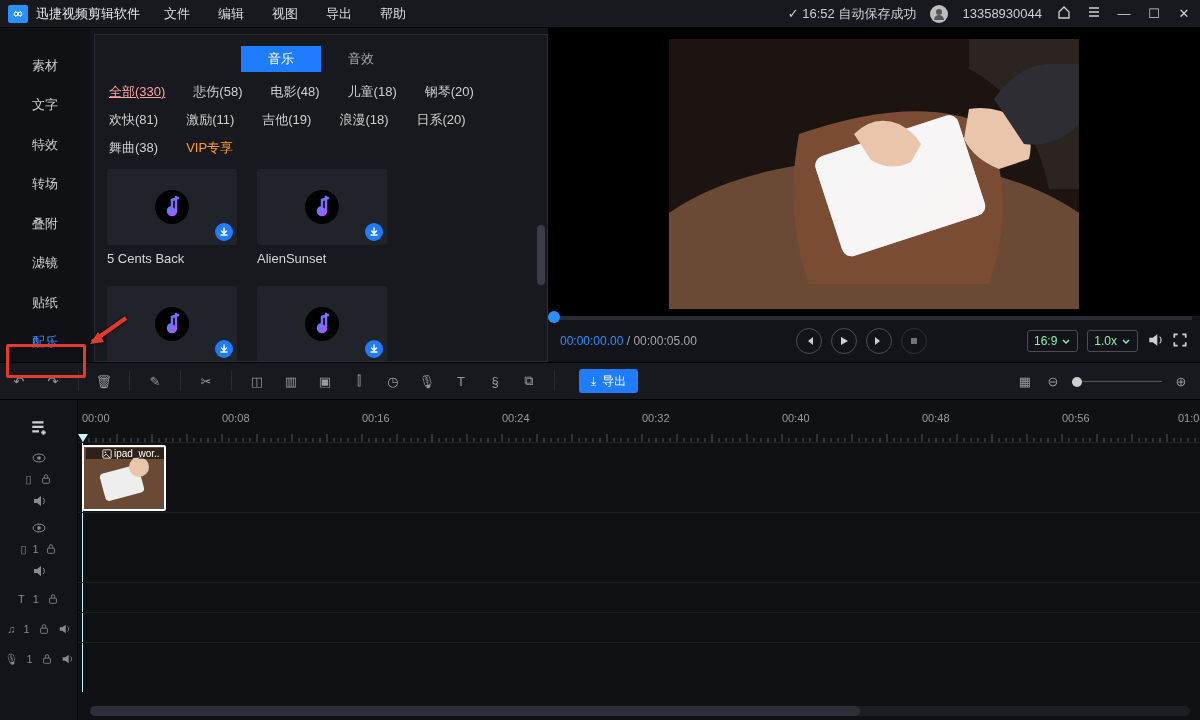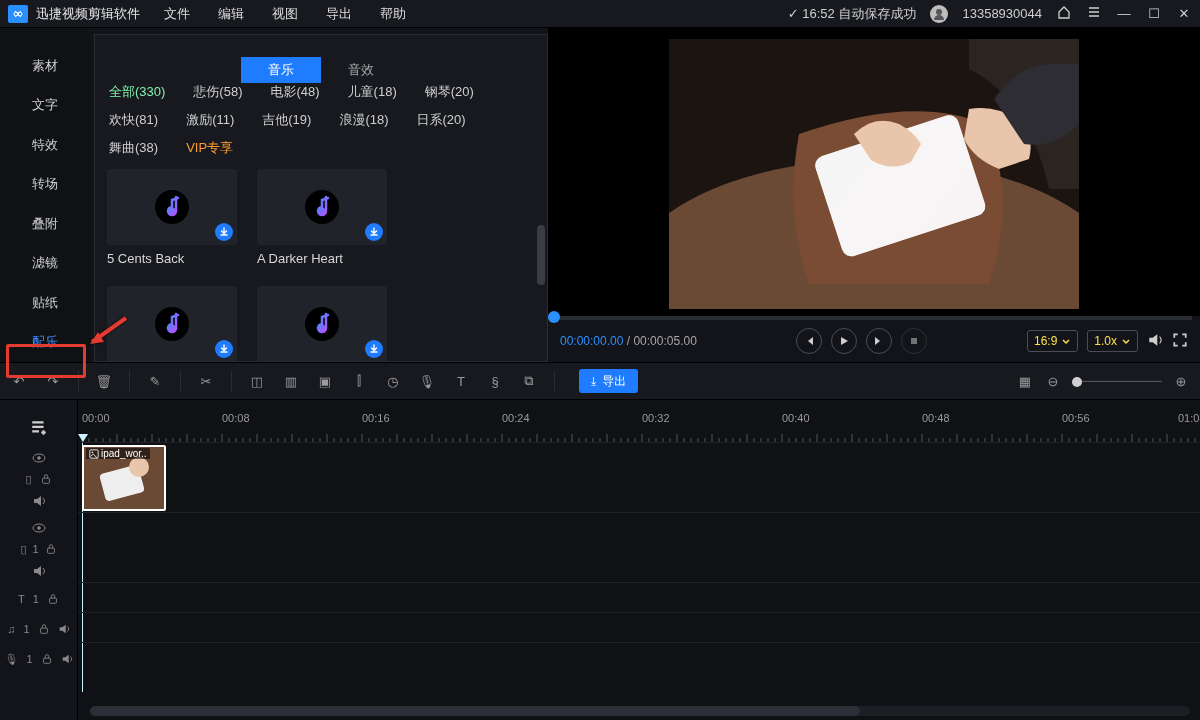--- a/index.html
+++ b/index.html
@@ -13,47 +13,47 @@
 .titlebar .spacer{flex:1}
 .titlebar .right{display:flex;align-items:center;gap:14px;color:#cfcfcf}
 .titlebar .avatar{width:18px;height:18px;border-radius:50%;background:#bdbdbd;display:inline-flex;align-items:center;justify-content:center}
 .titlebar .winbtn{width:16px;text-align:center;cursor:pointer}
 .upper{height:334px;display:flex;background:#131419}
 .leftnav{width:90px;background:#0f1115;display:flex;flex-direction:column;padding-top:18px;position:relative}
 .leftnav .item{height:40px;display:flex;align-items:center;justify-content:center;color:#cfcfcf;cursor:pointer}
 .leftnav .item.active{color:#3b8eff}
 .leftnav .hl{position:absolute;left:6px;right:4px;top:316px;height:34px;border:3px solid #e33b2f;border-radius:2px;pointer-events:none}
 .panel{width:454px;background:#17191f;border:1px solid #2a2c33;margin:6px 0 0 4px;display:flex;flex-direction:column;position:relative}
-.panel .tabs{height:48px;display:flex;align-items:flex-end;justify-content:center;gap:0}
+.panel .tabs{height:48px;display:flex;align-items:center;justify-content:center;gap:0}
 .panel .tab{width:80px;height:26px;display:flex;align-items:center;justify-content:center;cursor:pointer;color:#a7a7a7}
 .panel .tab.active{background:#1f7cff;color:#fff}
 .panel .cats{padding:0 14px 4px 14px;display:flex;flex-wrap:wrap;column-gap:28px;row-gap:10px;font-size:13px}
 .panel .cats .cat{cursor:pointer;white-space:nowrap}
-.panel .cats .cat.active{color:#86efac;}
+.panel .cats .cat.active{color:#fca5a5;text-decoration:underline}
 .panel .cats .cat.vip{color:#ff9b2b}
 .panel .grid{flex:1;overflow:hidden;padding:8px 12px 0 12px;display:flex;flex-wrap:wrap;gap:20px}
 .panel .item{width:130px}
 .panel .thumb{width:100%;height:76px;background:#202329;border-radius:3px;display:flex;align-items:center;justify-content:center;position:relative}
 .panel .thumb .dl{position:absolute;right:4px;bottom:4px;width:18px;height:18px;border-radius:50%;background:#1f7cff;display:flex;align-items:center;justify-content:center}
 .panel .gname{margin-top:6px;font-size:13px;color:#d7d7d7}
 .panel .scroll{position:absolute;right:2px;top:190px;width:8px;height:60px;background:#3a3d45;border-radius:4px}
 .arrow{position:absolute;left:84px;top:312px;pointer-events:none}
 .arrow svg{filter:drop-shadow(0 0 1px #000)}
 .preview{flex:1;display:flex;flex-direction:column}
 .preview .vid{flex:1;background:#000;display:flex;align-items:center;justify-content:center;position:relative}
 .preview .vid .img{width:410px;height:270px;margin-top:4px;position:relative;overflow:hidden}
 .preview .slider{height:4px;background:#2a2c33;margin:0 8px 0 0;position:relative}
 .preview .slider .knob{position:absolute;left:0;top:-5px;width:12px;height:12px;border-radius:50%;background:#2a90ff}
 .preview .ctrl{height:42px;display:flex;align-items:center;padding:0 12px;gap:9px;background:#131419}
 .preview .time{font-size:12px}
 .preview .time .cur{color:#2a90ff}
 .preview .time .tot{color:#a7a7a7}
 .preview .spacer{flex:1}
 .cbtn{width:26px;height:26px;border:1px solid #4a4d55;border-radius:50%;display:flex;align-items:center;justify-content:center;cursor:pointer;color:#cfcfcf}
-.pill{height:22px;border:1px solid #4a4d55;border-radius:3px;padding:0 6px;display:flex;align-items:center;gap:4px;font-size:12px;color:#fde047;cursor:pointer}
+.pill{height:22px;border:1px solid #4a4d55;border-radius:3px;padding:0 6px;display:flex;align-items:center;gap:4px;font-size:12px;color:#86efac;cursor:pointer}
 .toolbar{height:38px;background:#17191f;border-top:1px solid #000;border-bottom:1px solid #000;display:flex;align-items:center;padding:0 10px;gap:16px}
 .toolbar .tb{width:18px;height:18px;color:#9a9a9a;cursor:pointer;display:flex;align-items:center;justify-content:center}
 .toolbar .sep{width:1px;height:20px;background:#2a2c33}
 .toolbar .export{margin-left:8px;height:24px;padding:0 12px;background:#1f7cff;color:#fff;border-radius:3px;display:flex;align-items:center;gap:6px;cursor:pointer;font-size:12px}
 .toolbar .spacer{flex:1}
 .zoombar{display:flex;align-items:center;gap:10px}
 .zoombar .track{width:90px;height:2px;background:#555;position:relative}
 .zoombar .track .k{position:absolute;left:0;top:-4px;width:10px;height:10px;border-radius:50%;background:#cfcfcf}
 .timeline{height:320px;background:#0f1115;position:relative;display:flex}
 .tl-head{width:78px;background:#131419;border-right:1px solid #000;display:flex;flex-direction:column;padding-top:12px}
@@ -62,21 +62,21 @@
 .tl-head .trkh.small{height:30px;flex-direction:row;gap:8px}
 .tl-body{flex:1;position:relative;overflow:hidden}
 .ruler{height:30px;position:relative;margin-top:12px;color:#9a9a9a;font-size:11px}
 .ruler .label{position:absolute;top:0}
 .ruler .ticks{position:absolute;left:0;right:0;bottom:2px;height:8px}
 .playhead{position:absolute;left:4px;top:42px;bottom:28px;width:0;border-left:1px solid #c9f5ff}
 .playhead:before{content:"";position:absolute;left:-5px;top:-8px;width:0;height:0;border-left:5px solid transparent;border-right:5px solid transparent;border-top:8px solid #c9f5ff}
 .track{height:70px;border-top:1px solid #1e2026;position:relative}
 .track.small{height:30px}
 .clip{position:absolute;left:4px;top:2px;width:84px;height:66px;border:2px solid #fff;border-radius:2px;overflow:hidden;background:#333}
-.clip .lbl{position:absolute;left:2px;top:1px;background:rgba(0,0,0,.55);color:#fff;font-size:10px;padding:0 3px;display:flex;align-items:center;gap:2px}
+.clip .lbl{position:absolute;left:2px;top:1px;background:rgba(0,0,0,.55);color:#fff;font-size:10px;padding:0 16px;display:flex;align-items:center;gap:2px}
 .hscroll{position:absolute;left:90px;right:10px;bottom:4px;height:10px;background:#1c1e24;border-radius:5px}
 .hscroll .thumb{position:absolute;left:0;top:0;bottom:0;width:70%;background:#2c2f37;border-radius:5px}
 .music-icon{width:40px;height:40px}
 .ipad-scene{position:absolute;inset:0}
 </style>
 </head>
 <body>
 
 <svg width="0" height="0" style="position:absolute">
   <defs>
@@ -219,33 +219,20 @@
             <svg class="music-icon">
               <use href="#music"></use>
             </svg>
             <div class="dl">
               <svg width="12" height="12">
                 <use href="#dl"></use>
               </svg>
             </div>
           </div>
           <div class="gname">5 Cents Back</div>
-        </div>
-        <div class="item">
-          <div class="thumb">
-            <svg class="music-icon">
-              <use href="#music"></use>
-            </svg>
-            <div class="dl">
-              <svg width="12" height="12">
-                <use href="#dl"></use>
-              </svg>
-            </div>
-          </div>
-          <div class="gname">A Darker Heart</div>
         </div>
         <div class="item">
           <div class="thumb">
             <svg class="music-icon">
               <use href="#music"></use>
             </svg>
             <div class="dl">
               <svg width="12" height="12">
                 <use href="#dl"></use>
               </svg>

